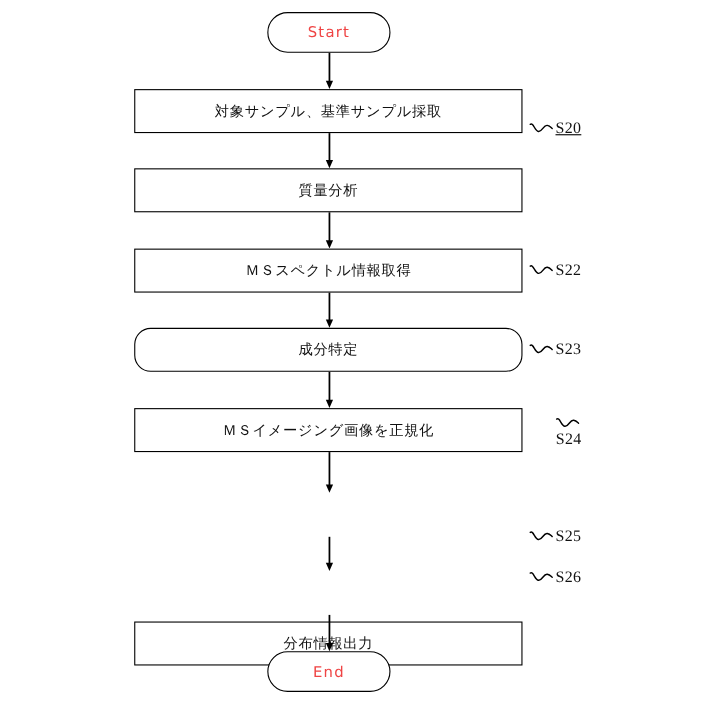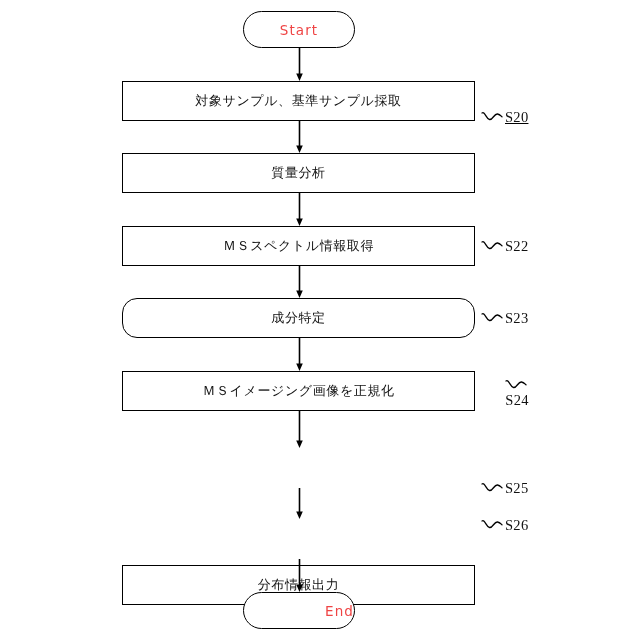--- a/index.html
+++ b/index.html
@@ -30,21 +30,21 @@
     justify-content: center;
   }
   .terminal .t-label {
     font-size: 13.5px;
     color: #ef4444;
     letter-spacing: 1.1px;
     font-family: "DejaVu Sans", "Liberation Sans", sans-serif;
     white-space: nowrap;
   }
   #terminal-start { top: 11px; }
-  #terminal-end   { top: 592px; justify-content: flex-end; }
+  #terminal-end   { top: 592px; }
 
   
   .process-box {
     position: absolute;
     left: 122px;
     width: 353px;
     height: 40px;
     border: 1.6px solid #000000;
     background: #ffffff;
     box-sizing: border-box;

